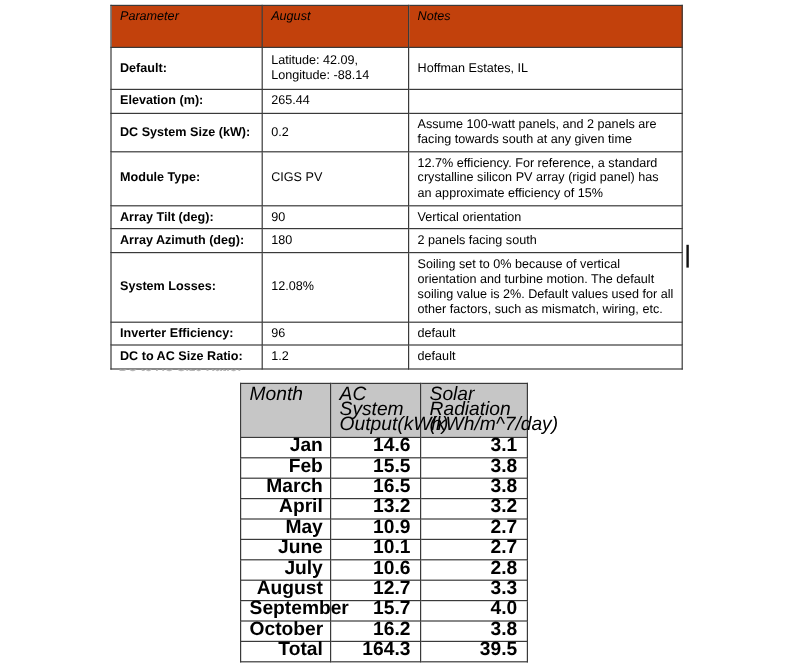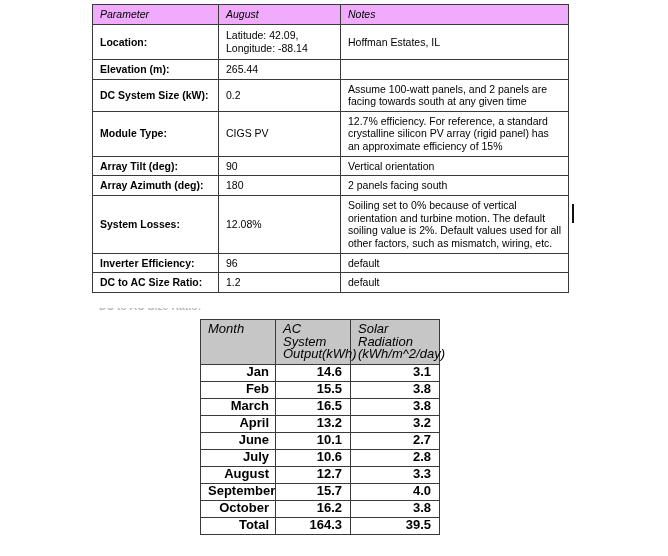--- a/index.html
+++ b/index.html
@@ -38,27 +38,27 @@
   table.params td {
     border: 1px solid #3a3a3a;
     padding: 3px 6px 3px 7px;
     vertical-align: middle;
     font-size: 10.5px;
     line-height: 12.6px;
     font-weight: bold;
     text-align: left;
   }
   table.params thead th {
-    background: #f0abfc;
+    background: #c2410c;
     font-style: italic;
     font-weight: normal;
     font-size: 10.5px;
     height: 13px;
     padding-top: 3px;
-    padding-bottom: 3px;
+    padding-bottom: 18px;
   }
   table.params td.note-cell,
   table.params td.value-cell {
     font-weight: normal;
   }
   table.params td.param-cell {
     font-weight: bold;
   }
   td.vtop { vertical-align: top; }
   .h-loc      { height: 35px; }
@@ -112,21 +112,21 @@
     width: 239px;
     background: #ffffff;
   }
   table.monthly col.m-month { width: 75px; }
   table.monthly col.m-ac    { width: 75px; }
   table.monthly col.m-sr    { width: 89px; }
 
   table.monthly th,
   table.monthly td {
     border: 1px solid #3a3a3a;
-    font-size: 13px;
+    font-size: 16px;
     line-height: 12.5px;
     padding: 1px 6px 1px 7px;
     height: 14px;
   }
   table.monthly thead th {
     background: #c6c6c6;
     font-style: italic;
     font-weight: normal;
     text-align: left;
     vertical-align: top;
@@ -160,21 +160,21 @@
     </colgroup>
     <thead>
       <tr>
         <th>Parameter</th>
         <th>August</th>
         <th>Notes</th>
       </tr>
     </thead>
     <tbody>
       <tr class="h-loc">
-        <td class="param-cell">Location:</td>
+        <td class="param-cell">Default:</td>
         <td class="value-cell vtop"><span>Latitude: 42.09,</span><br><span>Longitude: -88.14</span></td>
         <td class="note-cell">Hoffman Estates, IL</td>
       </tr>
       <tr class="h-elev">
         <td class="param-cell">Elevation (m):</td>
         <td class="value-cell">265.44</td>
         <td class="note-cell"></td>
       </tr>
       <tr class="h-dc">
         <td class="param-cell">DC System Size (kW):</td>
@@ -225,21 +225,21 @@
   <table class="monthly">
     <colgroup>
       <col class="m-month">
         <col class="m-ac">
         <col class="m-sr">
     </colgroup>
     <thead>
       <tr>
         <th>Month</th>
         <th><span>AC System</span><br><span>Output(kWh)</span></th>
-        <th><span>Solar Radiation</span><br><span>(kWh/m^2/day)</span></th>
+        <th><span>Solar Radiation</span><br><span>(kWh/m^7/day)</span></th>
       </tr>
     </thead>
     <tbody>
       <tr>
         <td class="month-cell">Jan</td>
         <td class="num-cell">14.6</td>
         <td class="num-cell">3.1</td>
       </tr>
       <tr>
         <td class="month-cell">Feb</td>
@@ -248,20 +248,25 @@
       </tr>
       <tr>
         <td class="month-cell">March</td>
         <td class="num-cell">16.5</td>
         <td class="num-cell">3.8</td>
       </tr>
       <tr>
         <td class="month-cell">April</td>
         <td class="num-cell">13.2</td>
         <td class="num-cell">3.2</td>
+      </tr>
+      <tr>
+        <td class="month-cell">May</td>
+        <td class="num-cell">10.9</td>
+        <td class="num-cell">2.7</td>
       </tr>
       <tr>
         <td class="month-cell">June</td>
         <td class="num-cell">10.1</td>
         <td class="num-cell">2.7</td>
       </tr>
       <tr>
         <td class="month-cell">July</td>
         <td class="num-cell">10.6</td>
         <td class="num-cell">2.8</td>

